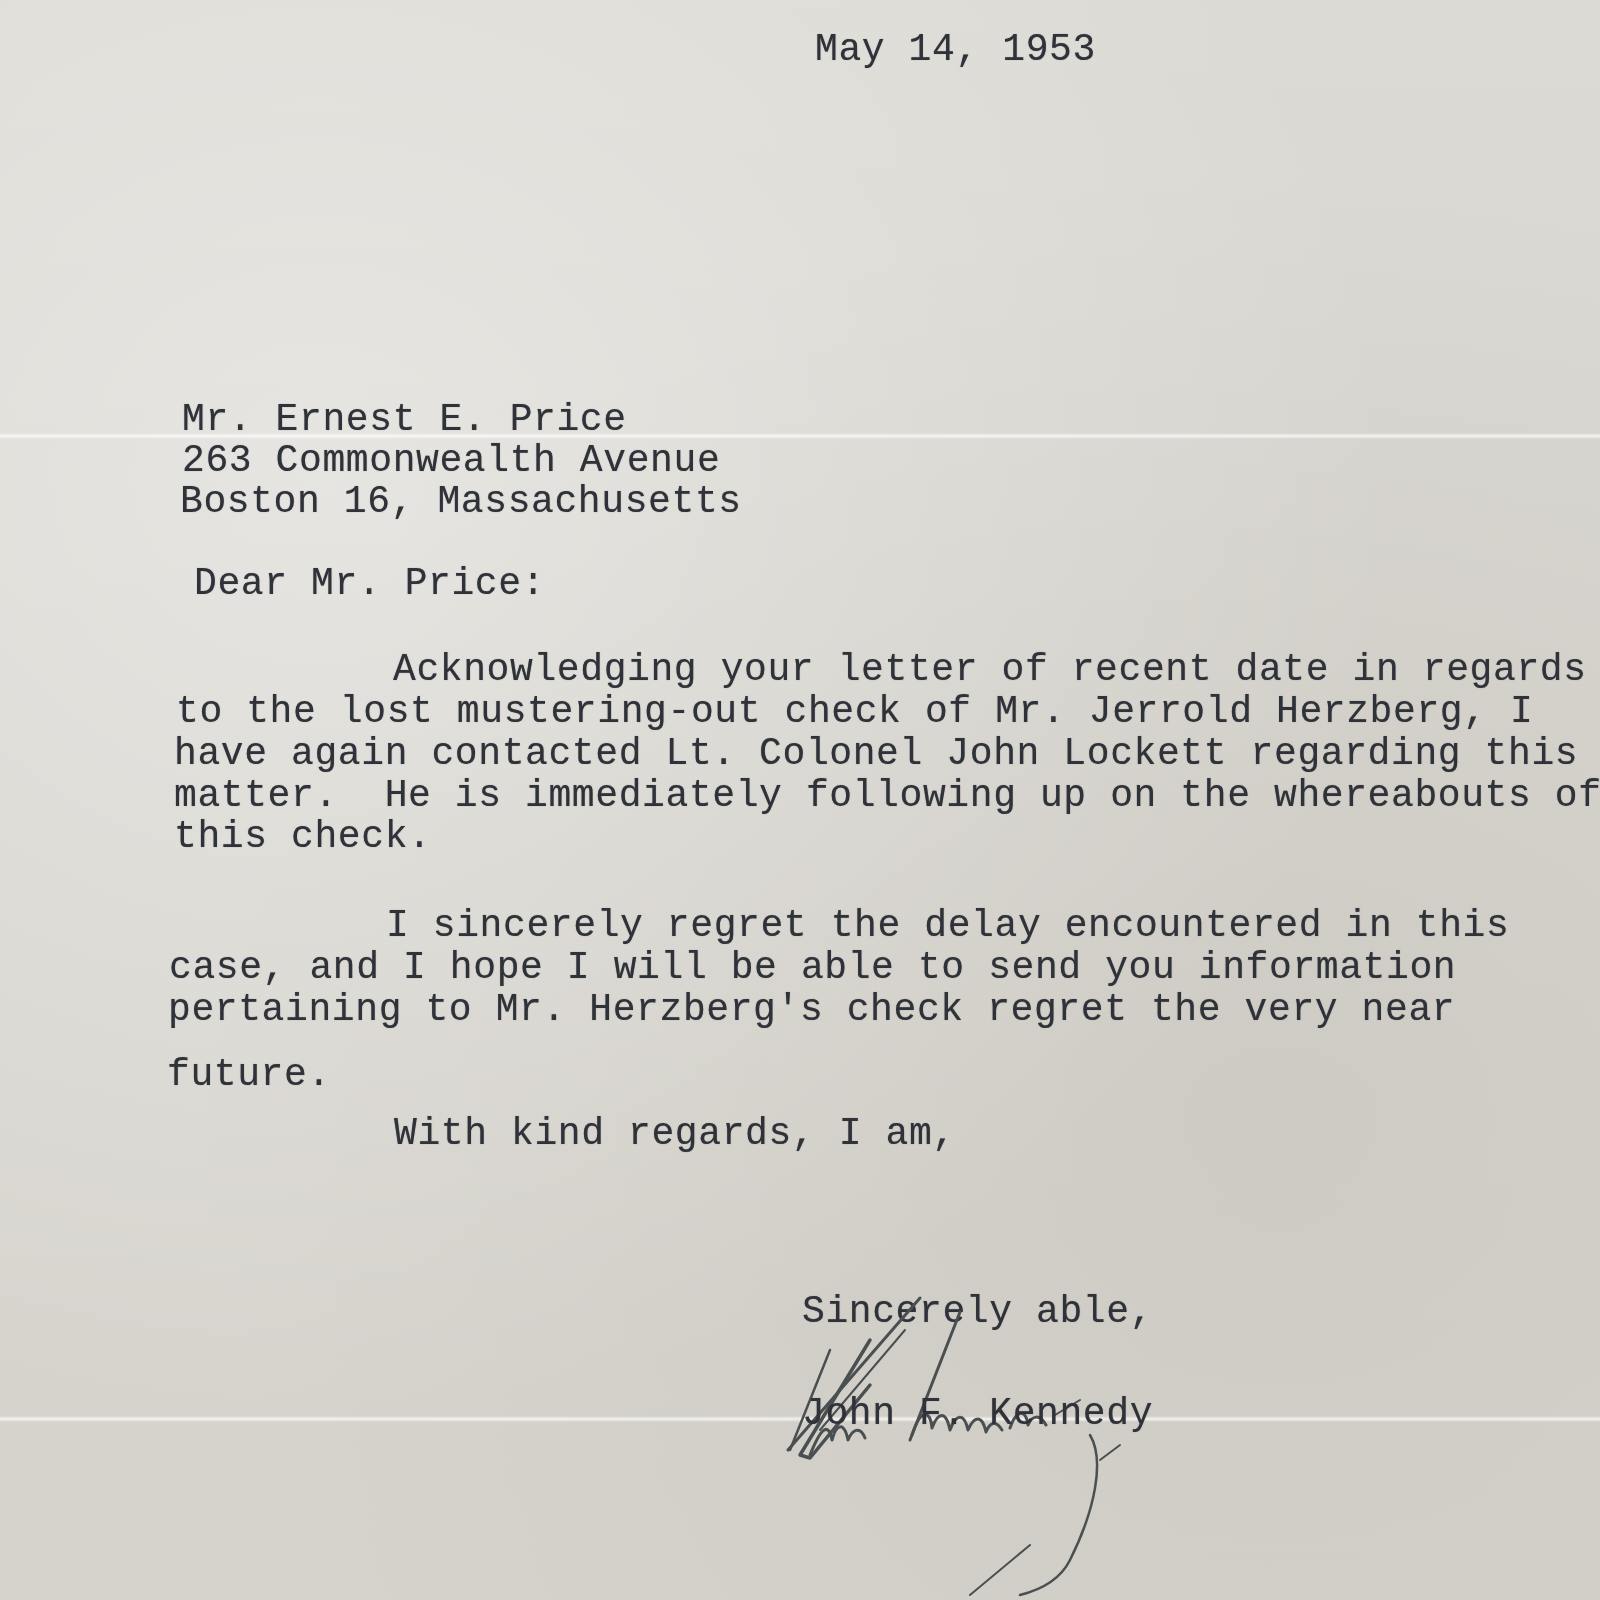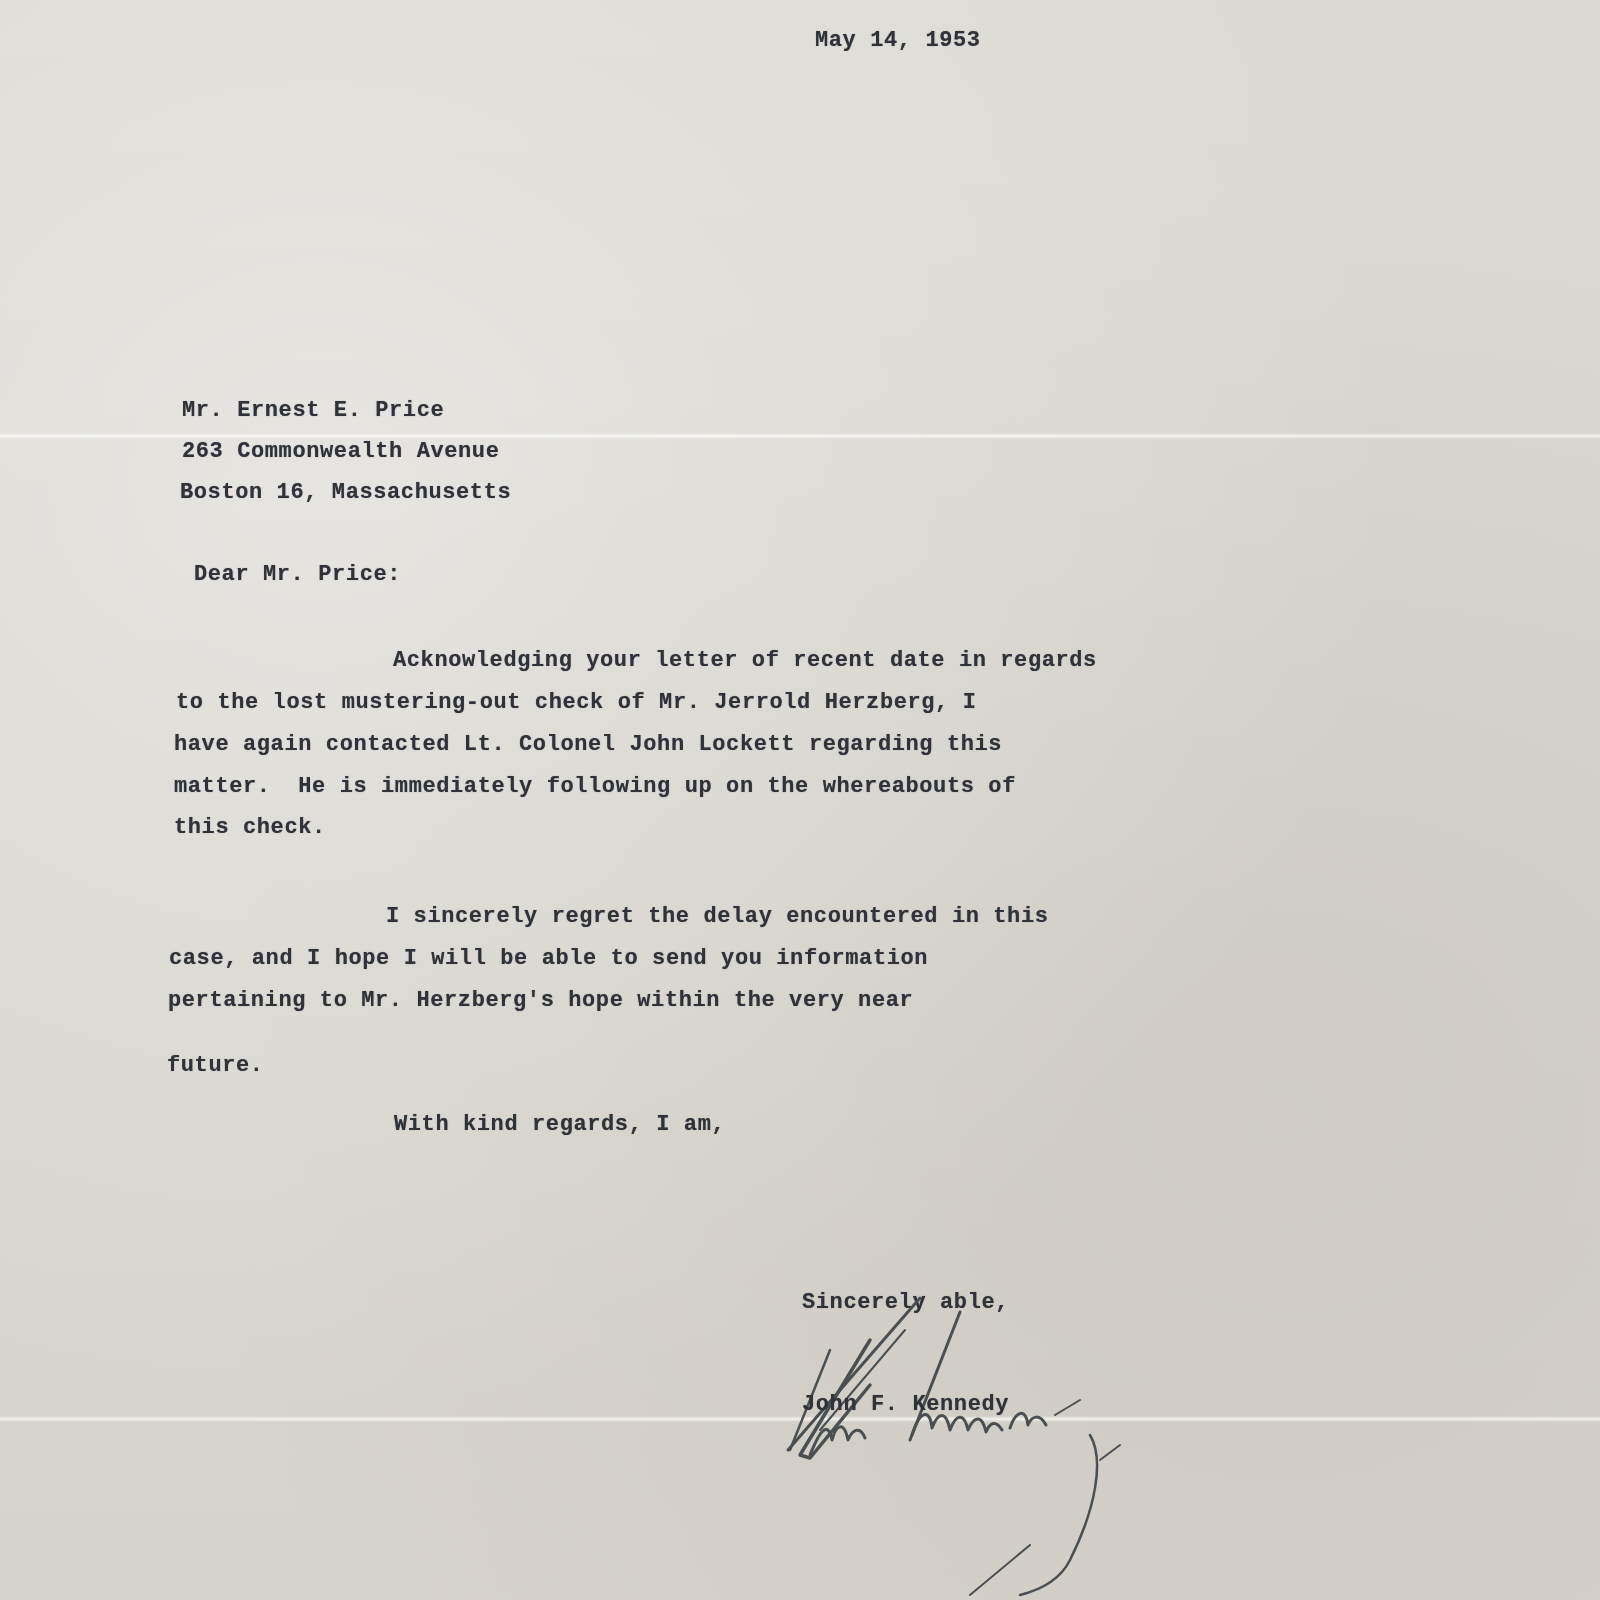--- a/index.html
+++ b/index.html
@@ -18,22 +18,22 @@
       overflow:hidden;
     }
     .fold {
       position:absolute; left:0; width:1600px; height:6px;
       background:linear-gradient(180deg, rgba(255,255,255,0) 0%, rgba(255,255,255,0.75) 50%, rgba(255,255,255,0) 100%);
     }
     .fold.f1 { top:433px; }
     .fold.f2 { top:1416px; }
     .line {
       position:absolute; white-space:pre;
-      font-size:22px; letter-spacing:0.6px;
-      font-weight:bold; color:#2f3238;
+      font-size:38px; letter-spacing:0.6px;
+      font-weight:normal; color:#2f3238;
       text-shadow:0 0 1px rgba(40,45,55,0.5);
     }
     .date { left:815px; top:28px; }
     .addr1 { left:182px; top:398px; }
     .addr2 { left:182px; top:439px; }
     .addr3 { left:180px; top:480px; }
     .salutation { left:178px; top:562px;margin-left:16px; }
     .p1-1 { left:393px; top:648px; }
     .p1-2 { left:176px; top:690px; }
     .p1-3 { left:174px; top:732px; }
@@ -66,21 +66,21 @@
   <div class="line salutation">Dear Mr. Price:</div>
 
   <div class="line p1-1">Acknowledging your letter of recent date in regards</div>
   <div class="line p1-3">have again contacted Lt. Colonel John Lockett regarding this</div>
   <div class="line p1-2">to the lost mustering-out check of Mr. Jerrold Herzberg, I</div>
   <div class="line p1-4">matter.  He is immediately following up on the whereabouts of</div>
   <div class="line p1-5">this check.</div>
 
   <div class="line p2-1">I sincerely regret the delay encountered in this</div>
   <div class="line p2-2">case, and I hope I will be able to send you information</div>
-  <div class="line p2-3">pertaining to Mr. Herzberg's hope within the very near</div>
+  <div class="line p2-3">pertaining to Mr. Herzberg's check regret the very near</div>
   <div class="line p2-4">future.</div>
 
   <div class="line closing">With kind regards, I am,</div>
 
   <div class="line signoff">Sincerely able,</div>
 
   <svg class="signature" viewBox="0 0 400 310" fill="none" stroke="#4a5052" stroke-linecap="round" stroke-linejoin="round">
 
     <path d="M150 8 L18 160" stroke-width="3"></path>
     <path d="M135 40 L50 140" stroke-width="2"></path>

